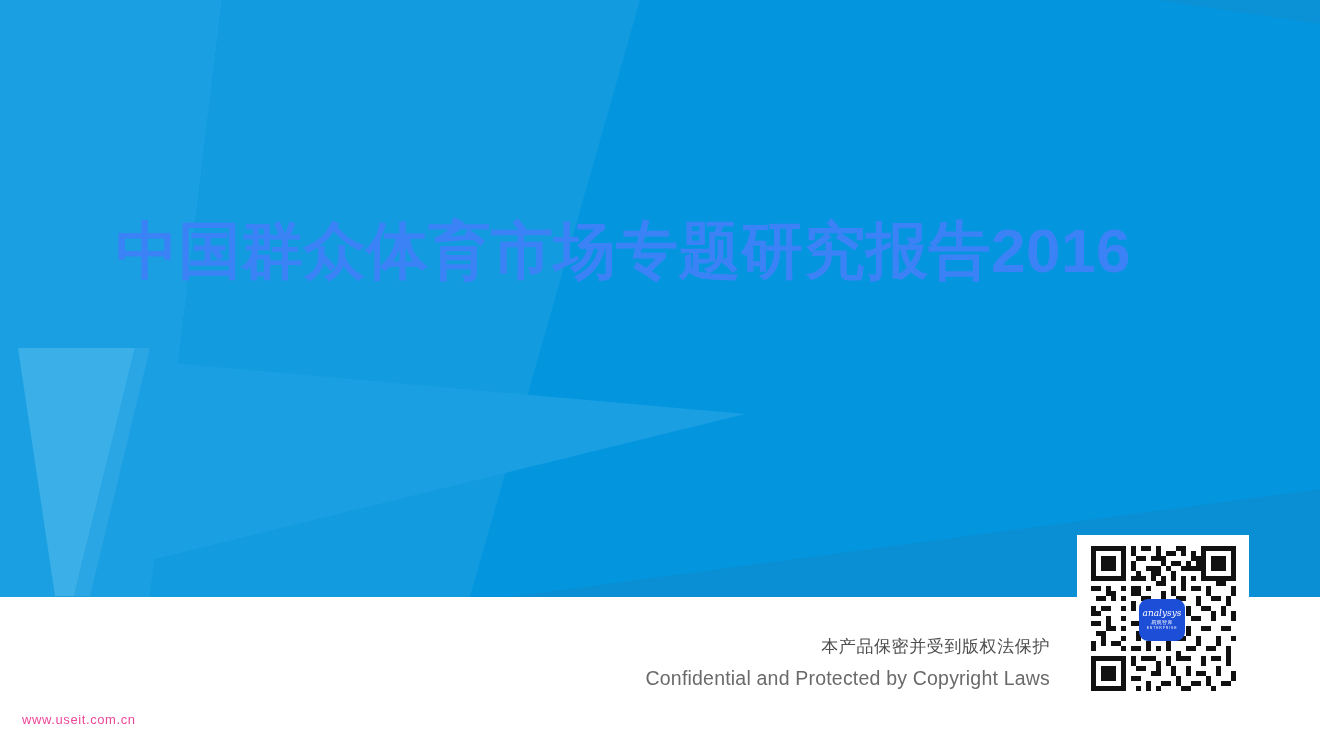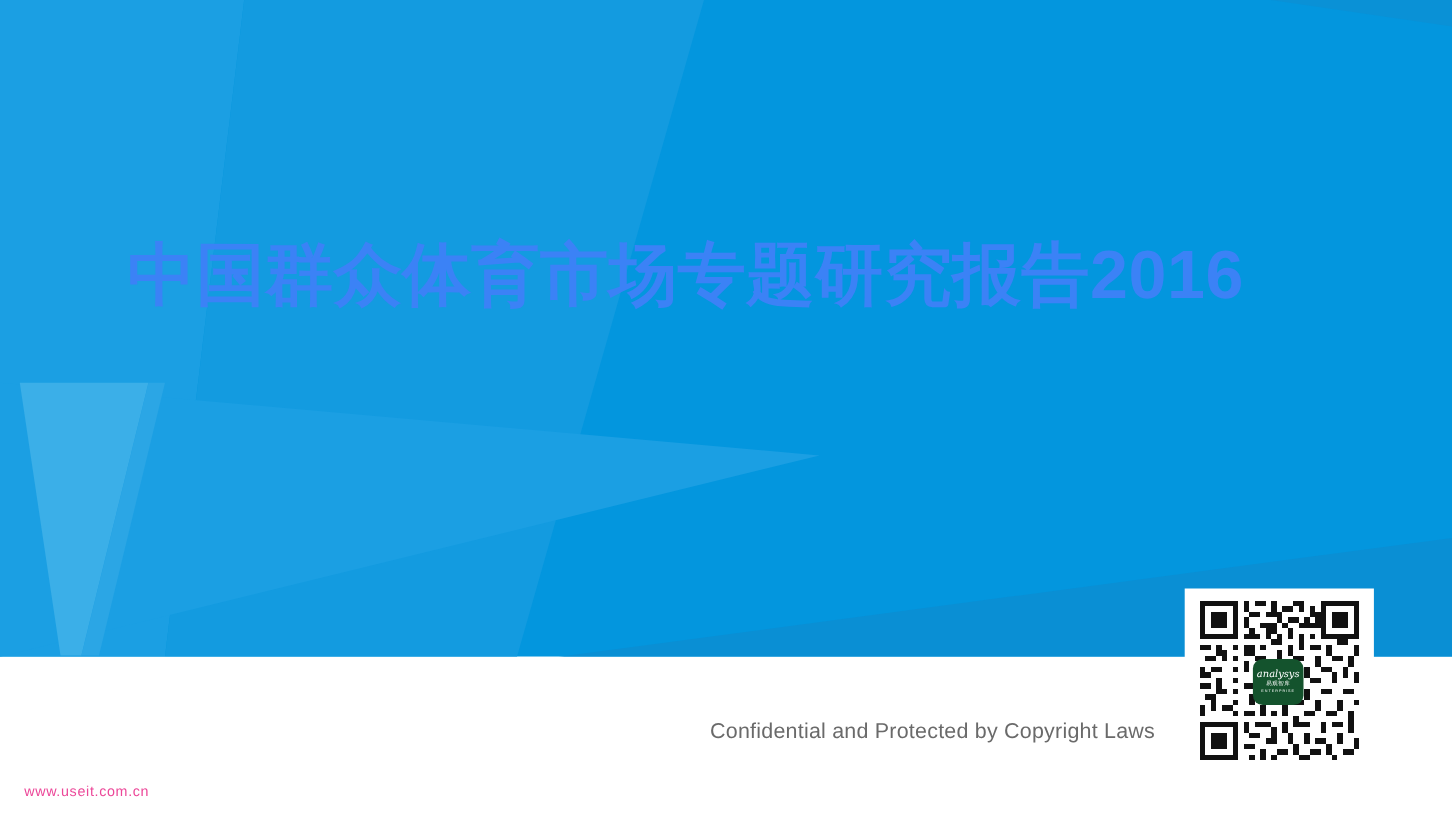--- a/index.html
+++ b/index.html
@@ -95,21 +95,21 @@
     background: #ffffff;
     padding: 11px 10px;
   }
   #qr-panel svg { display: block; }
   #qr-badge {
     position: absolute;
     left: 62px;
     top: 64px;
     width: 46px;
     height: 42px;
-    background: #14532d;
+    background: #1d4ed8;
     border-radius: 9px;
     display: flex;
     flex-direction: column;
     align-items: center;
     justify-content: center;
     gap: 2px;
   }
   #qr-badge .bmark {
     font-family: "DejaVu Serif", serif;
     font-style: italic;
@@ -140,21 +140,21 @@
   }
   #footer .cn-line {
     font-size: 17px;
     letter-spacing: 0.6px;
     line-height: 1.5;
     color: #4d4d4d;
   }
   #footer .en-line {
     font-size: 19.5px;
     line-height: 1.5;
-    margin-top: 17px;
+    margin-top: 4px;
     color: #6a6a6a;
     letter-spacing: 0.2px;
   }
 
   
   #watermark {
     position: absolute;
     left: 22px;
     top: 712px;
     font-size: 13px;
@@ -345,18 +345,19 @@
       </g>
     </svg>
     <div id="qr-badge">
       <span class="bmark">analysys</span>
       <span class="bcn">易观智库</span>
       <span class="bsub">ENTERPRISE</span>
     </div>
   </div>
 
   <div id="footer">
+    <div class="cn-line">本产品保密并受到版权法保护</div>
     <div class="en-line">Confidential and Protected by Copyright Laws</div>
   </div>
 
   <div id="watermark">www.useit.com.cn</div>
 
 </div>
 
 </body></html>

